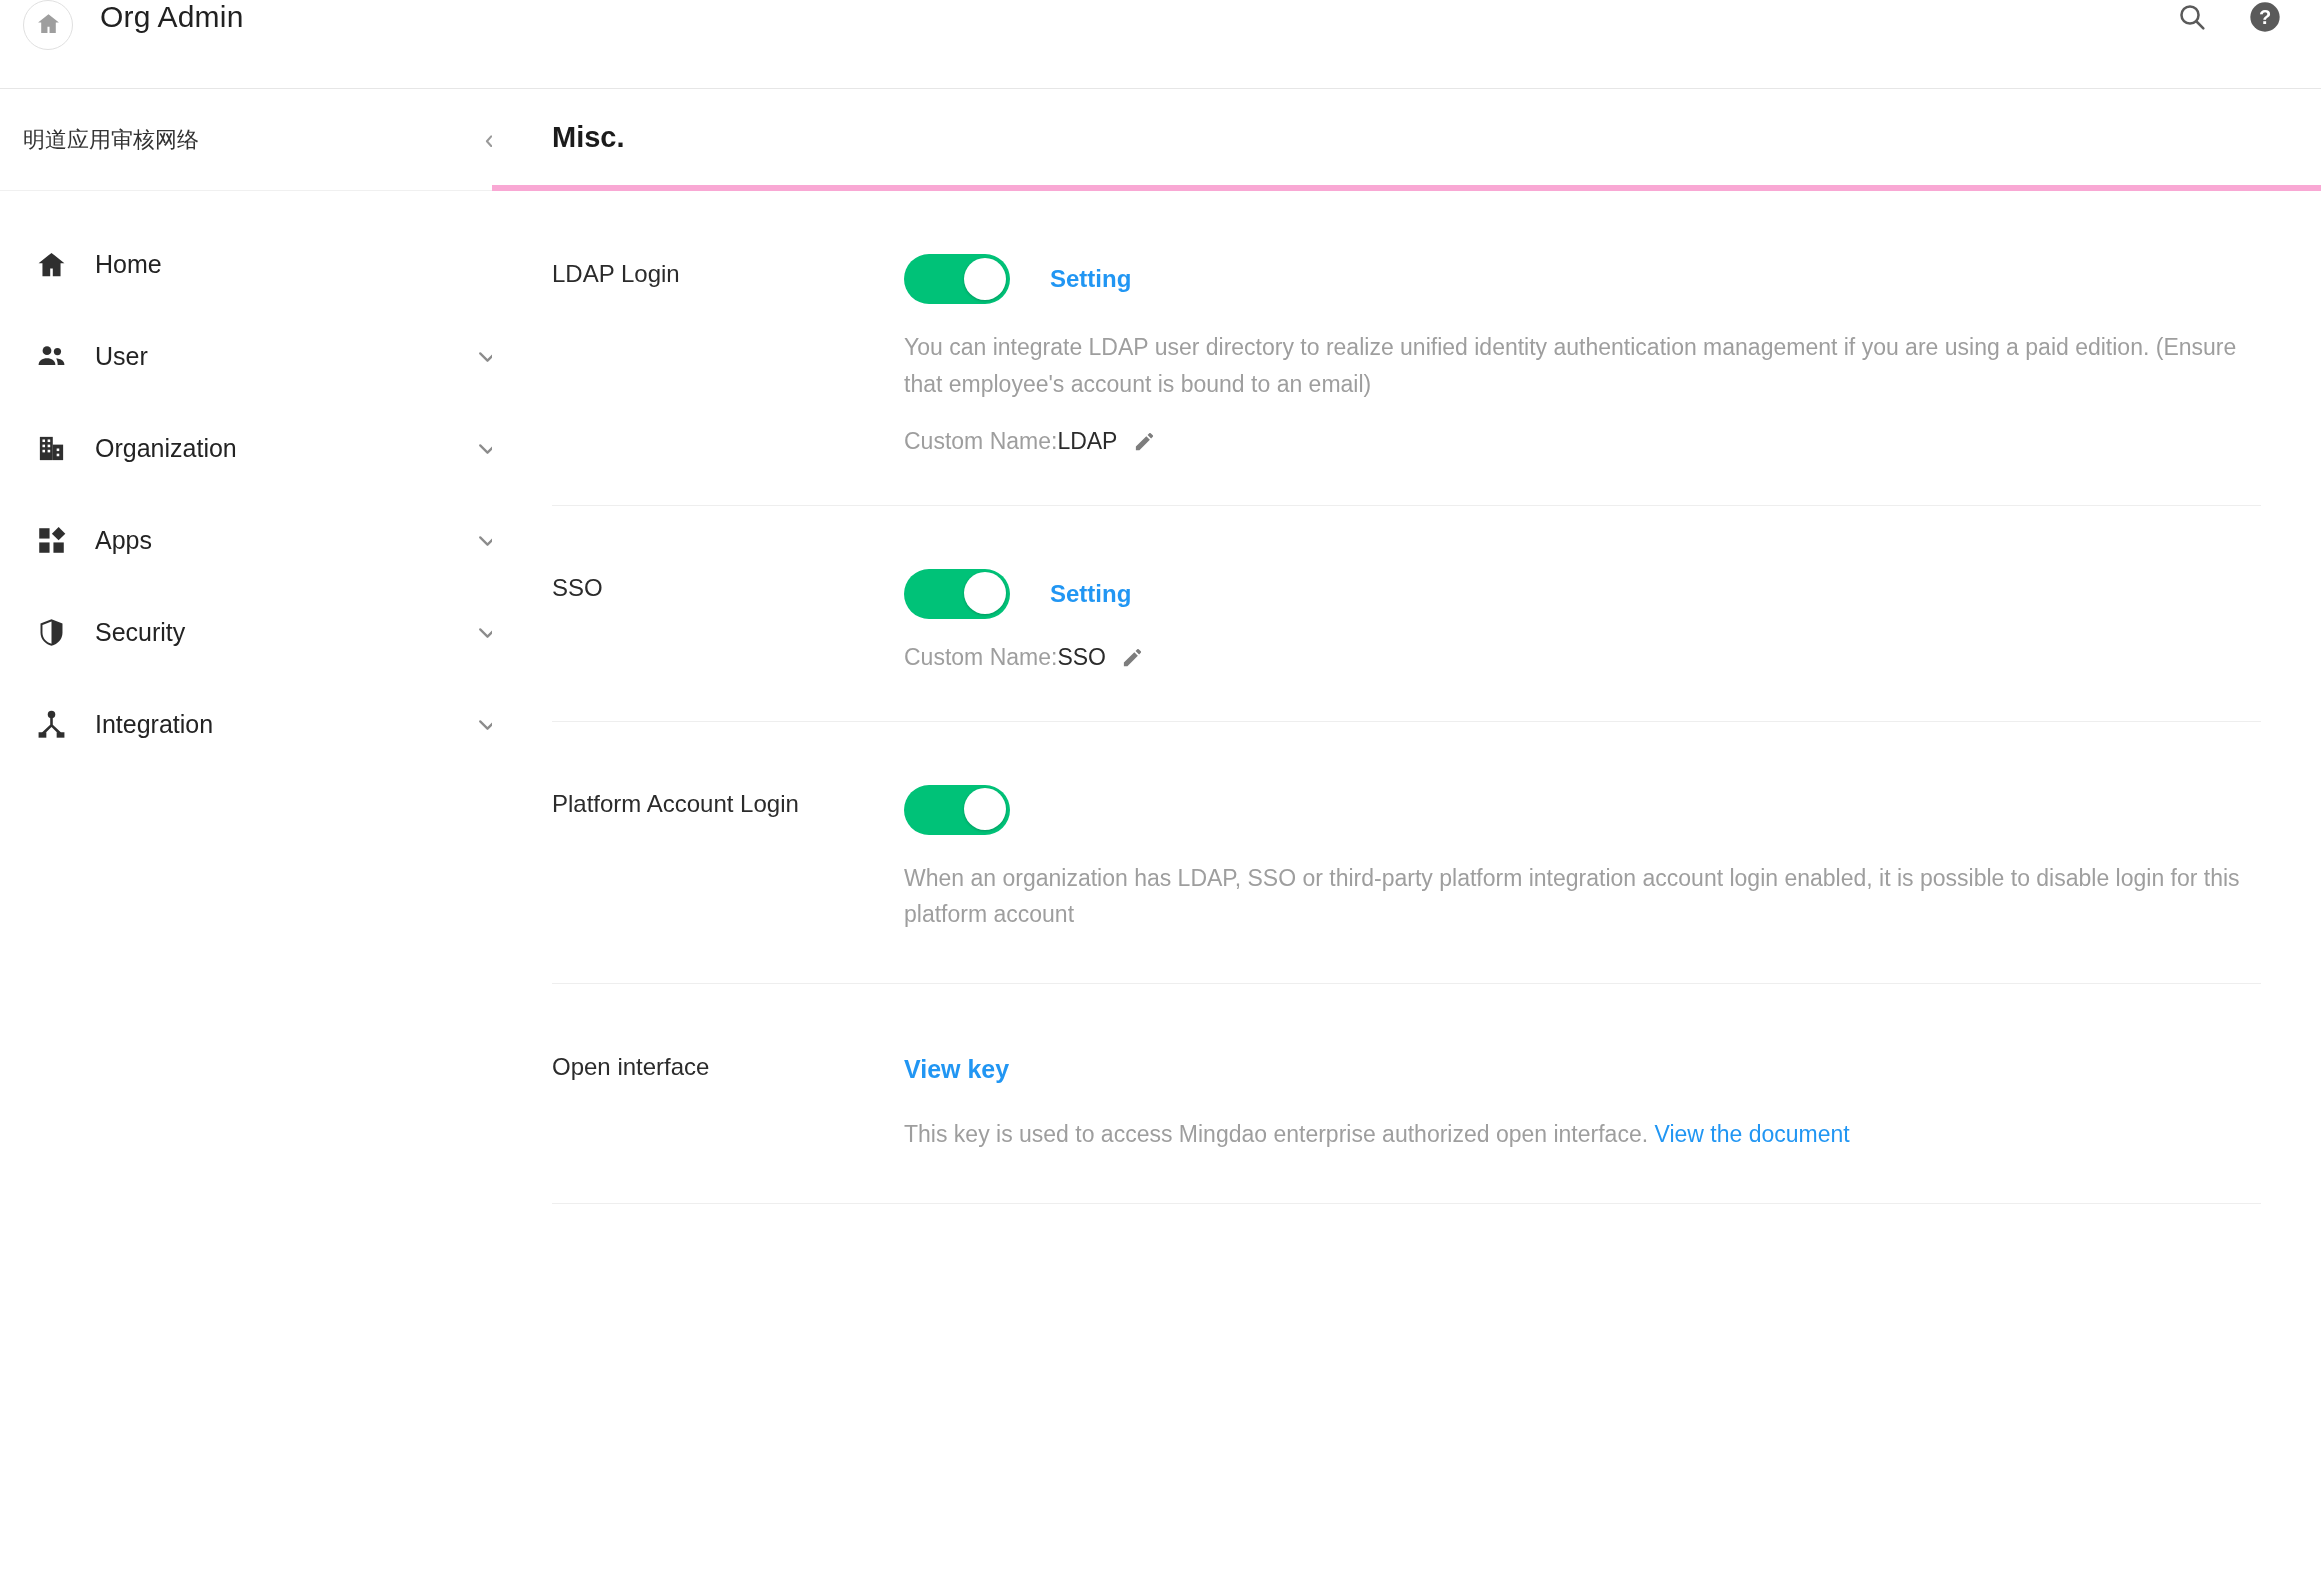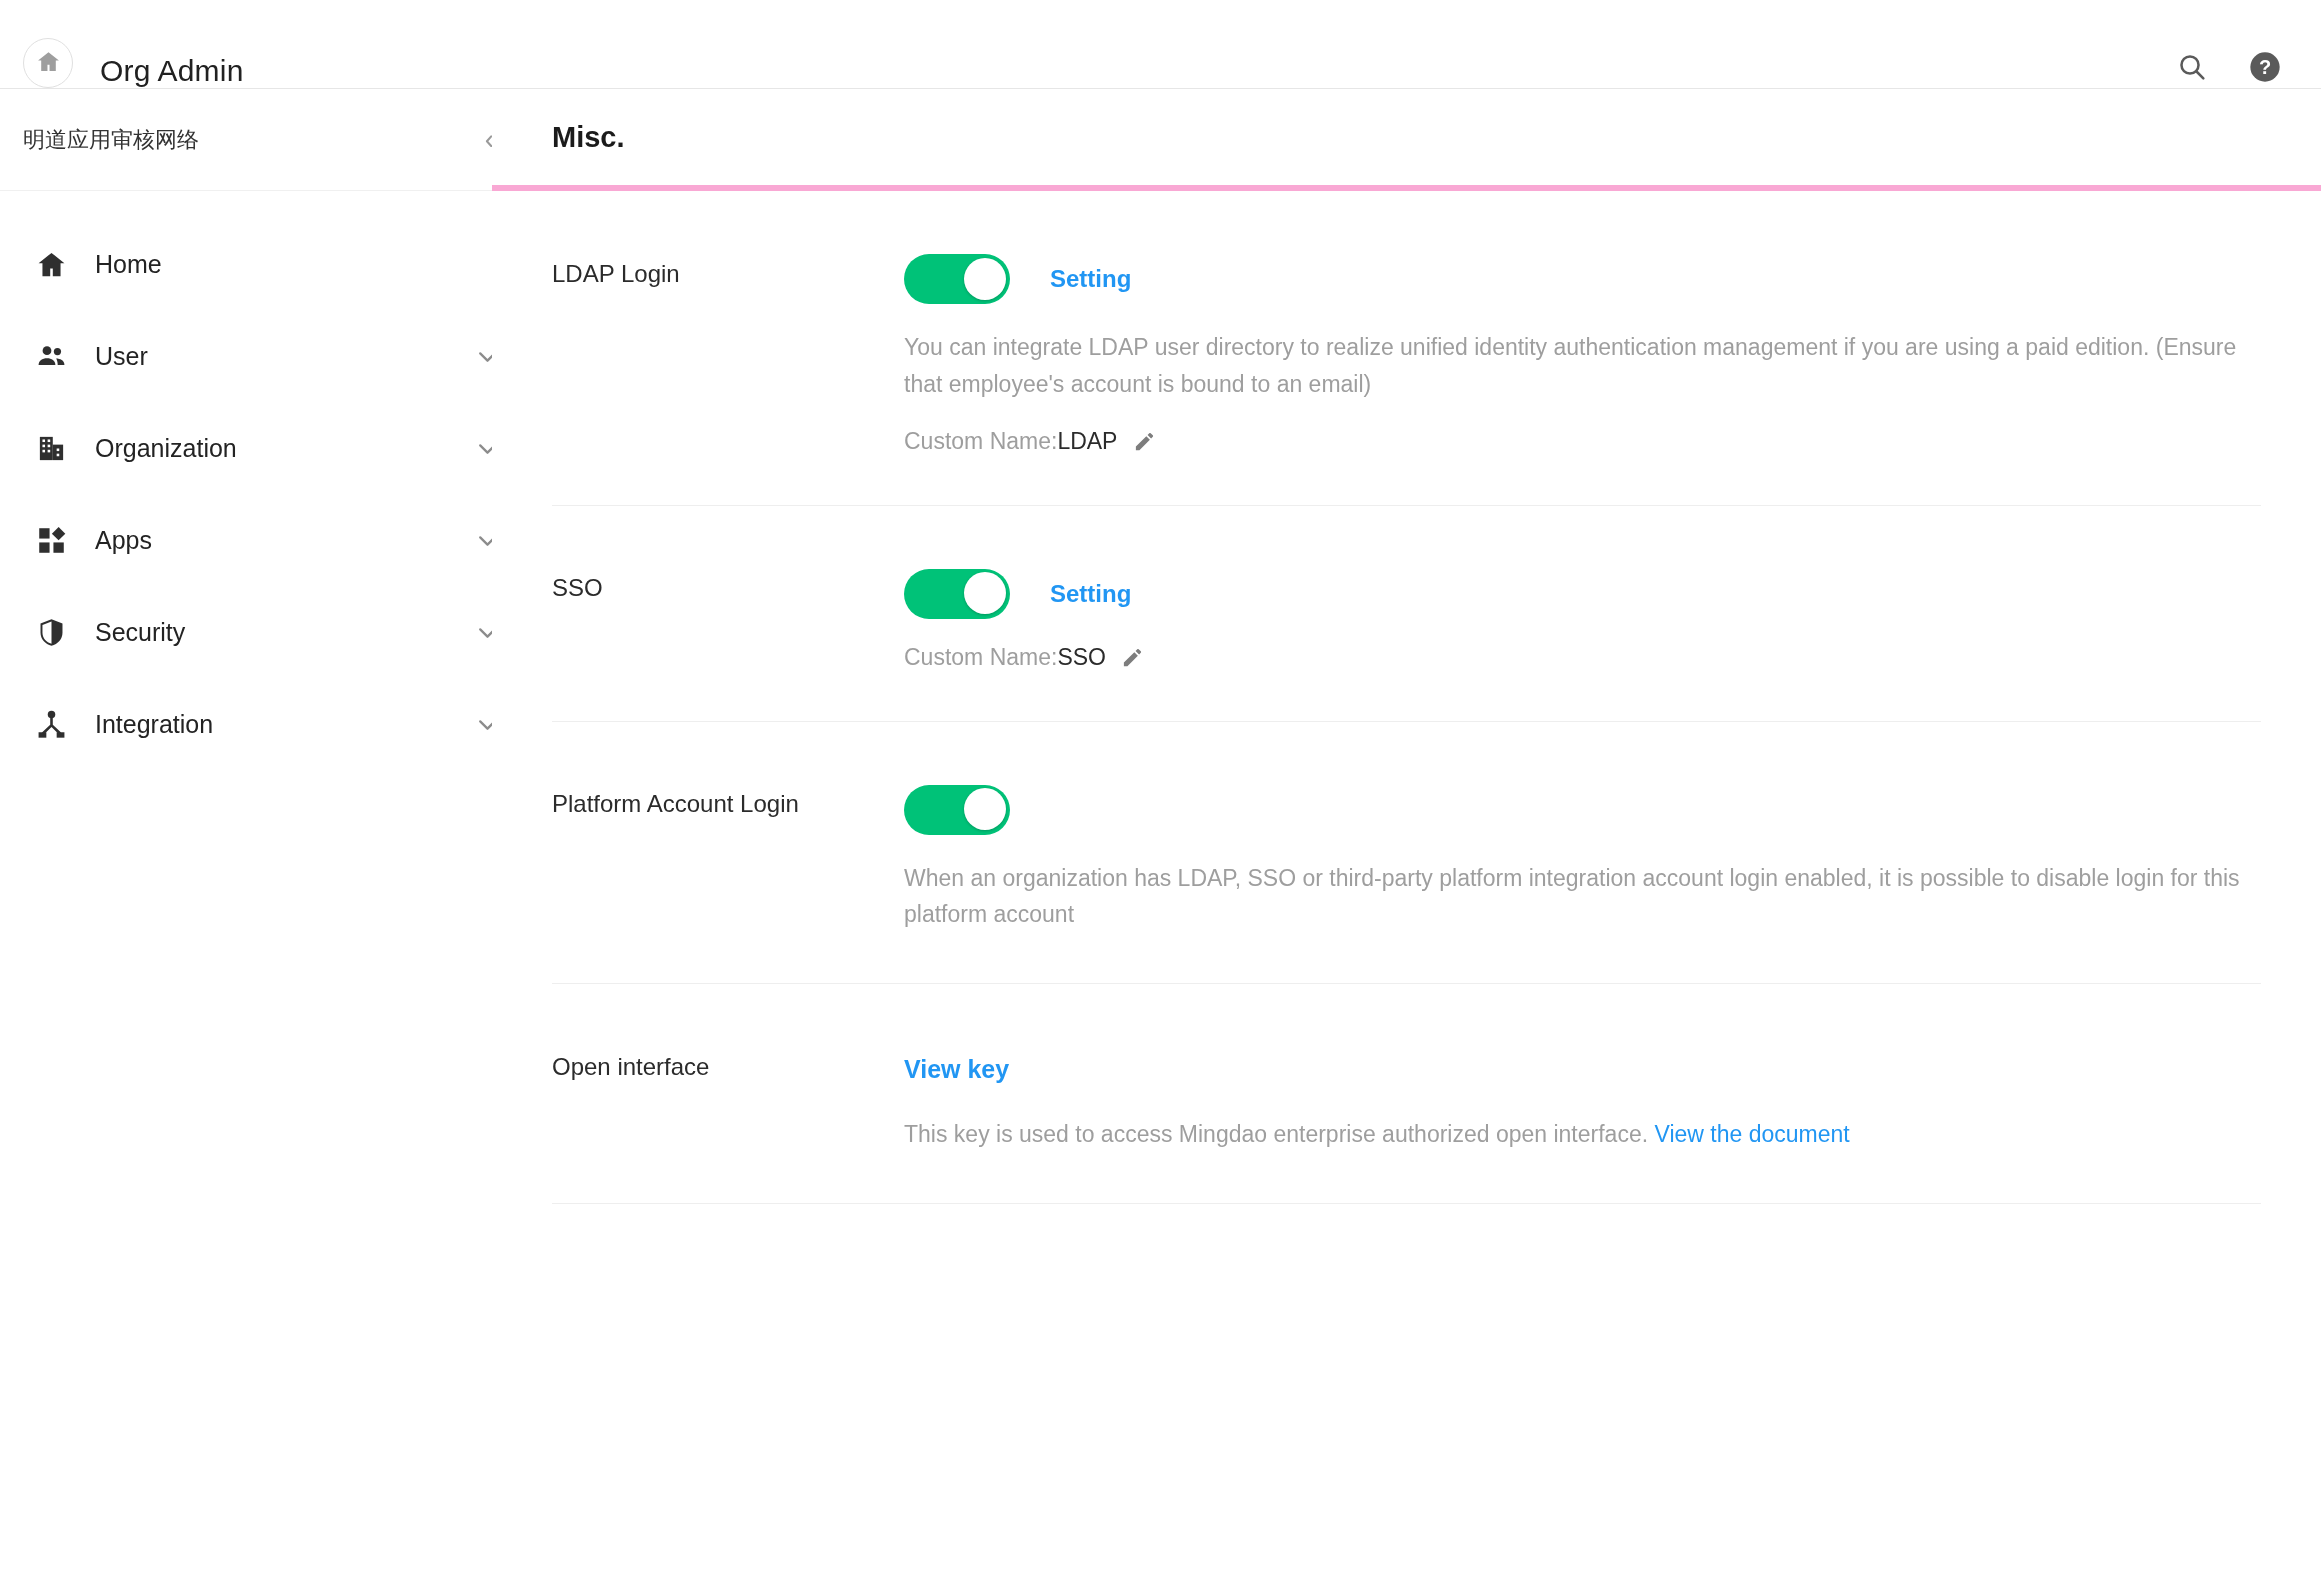--- a/index.html
+++ b/index.html
@@ -13,21 +13,21 @@
 
   
   .topbar {
     position: absolute;
     top: 0; left: 0;
     width: 2321px;
     height: 89px;
     background: #ffffff;
     border-bottom: 1px solid #e6e6e6;
     display: flex;
-    align-items: flex-end;
+    align-items: flex-start;
   }
   .home-circle {
     width: 50px; height: 50px;
     margin-left: 23px;
     border-radius: 50%;
     border: 1px solid #e0e0e0;
     display: flex; align-items: center; justify-content: center;
     cursor: pointer;
     flex: none;
   }

